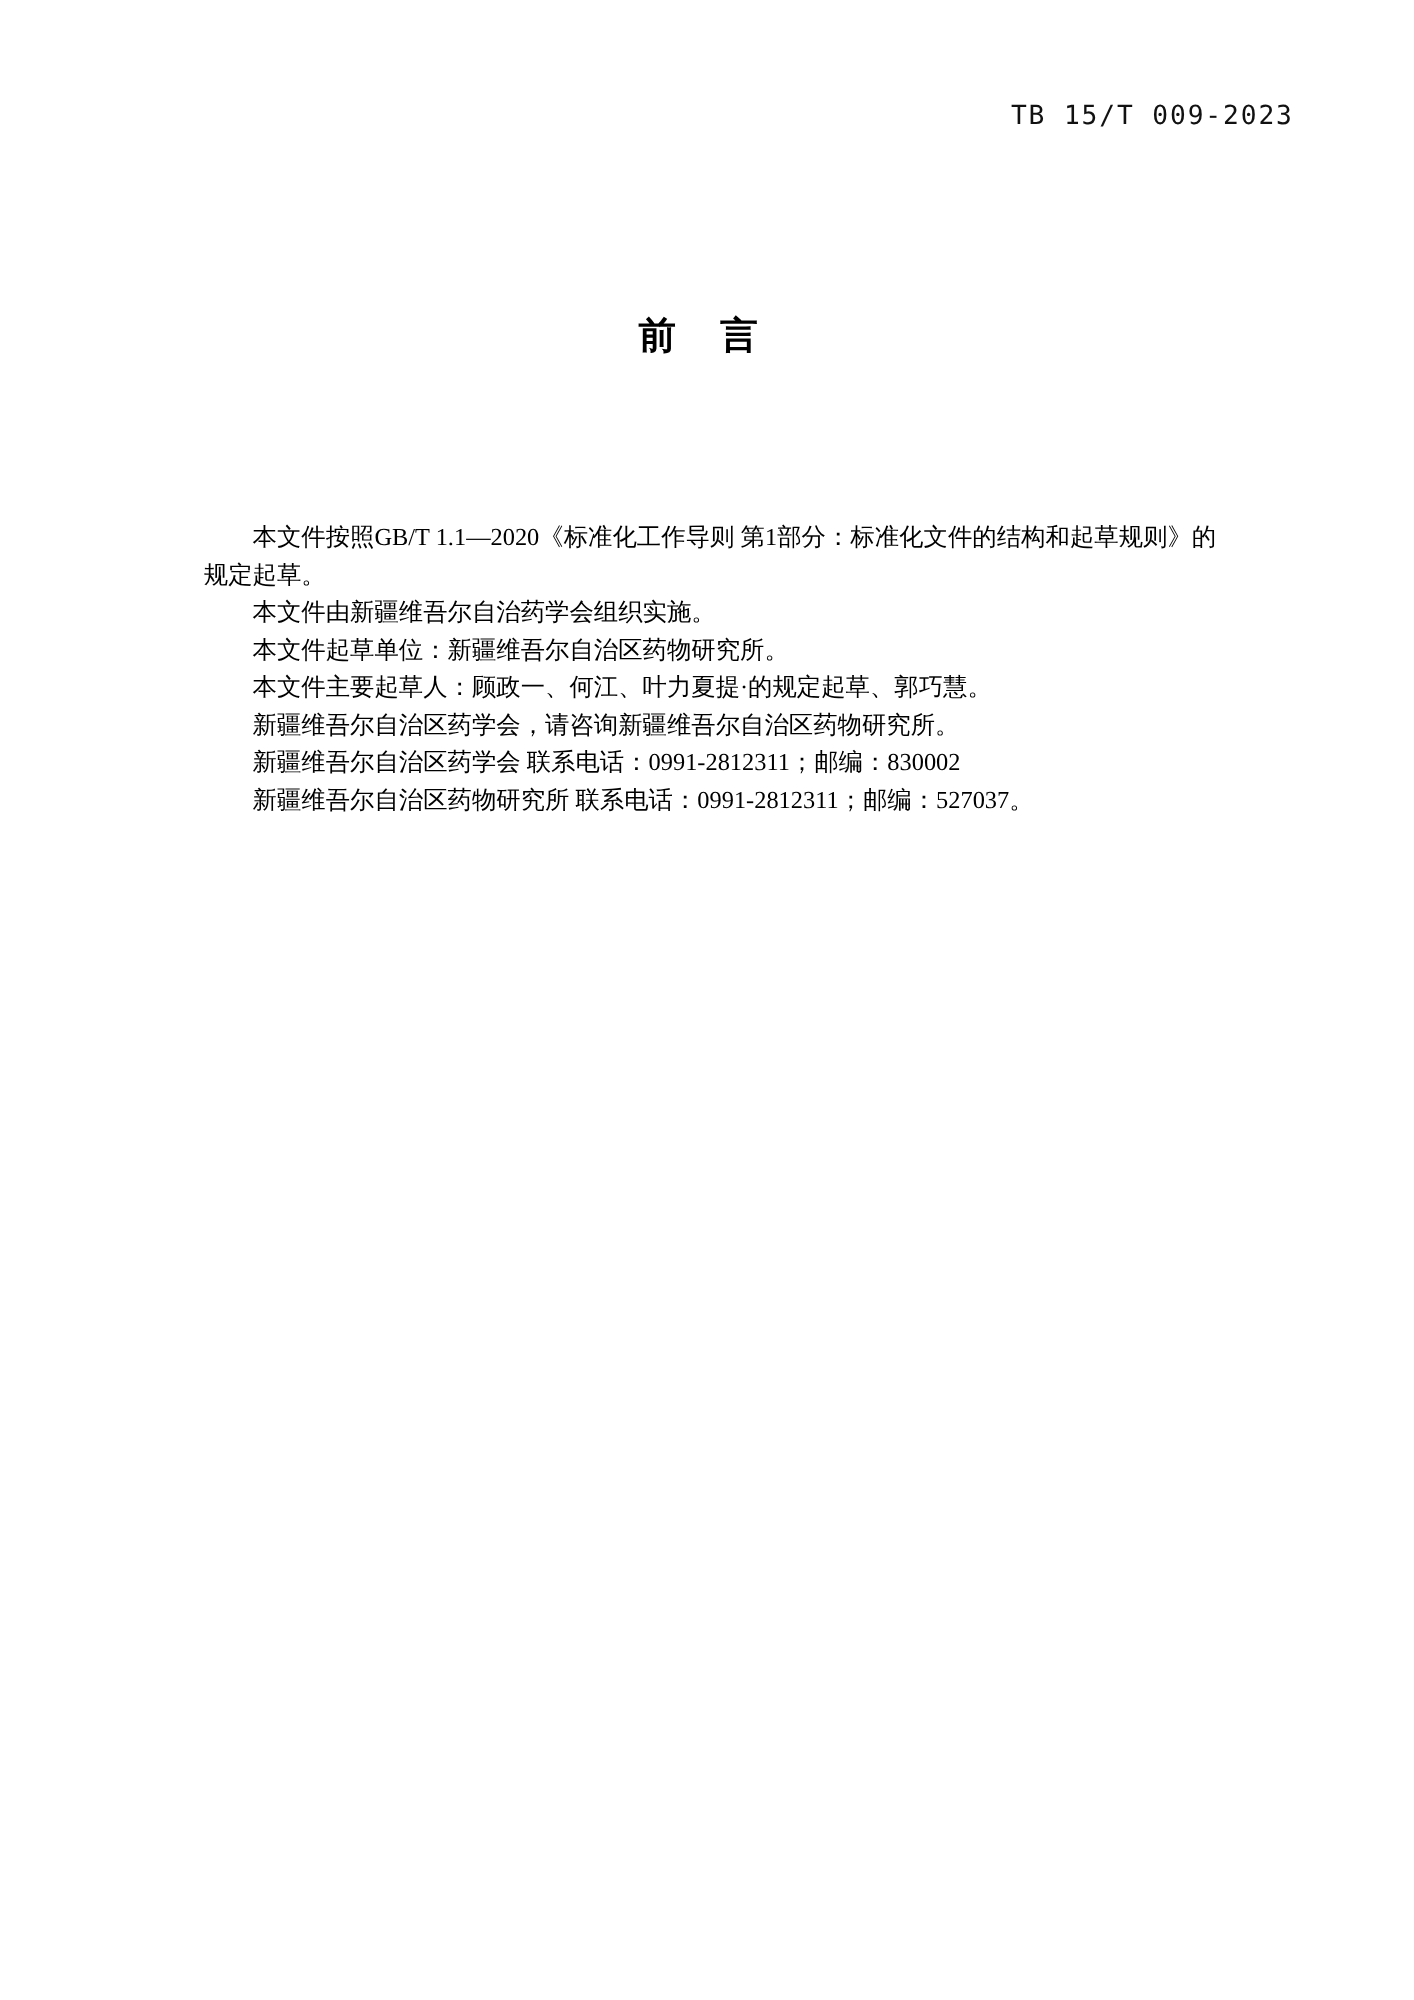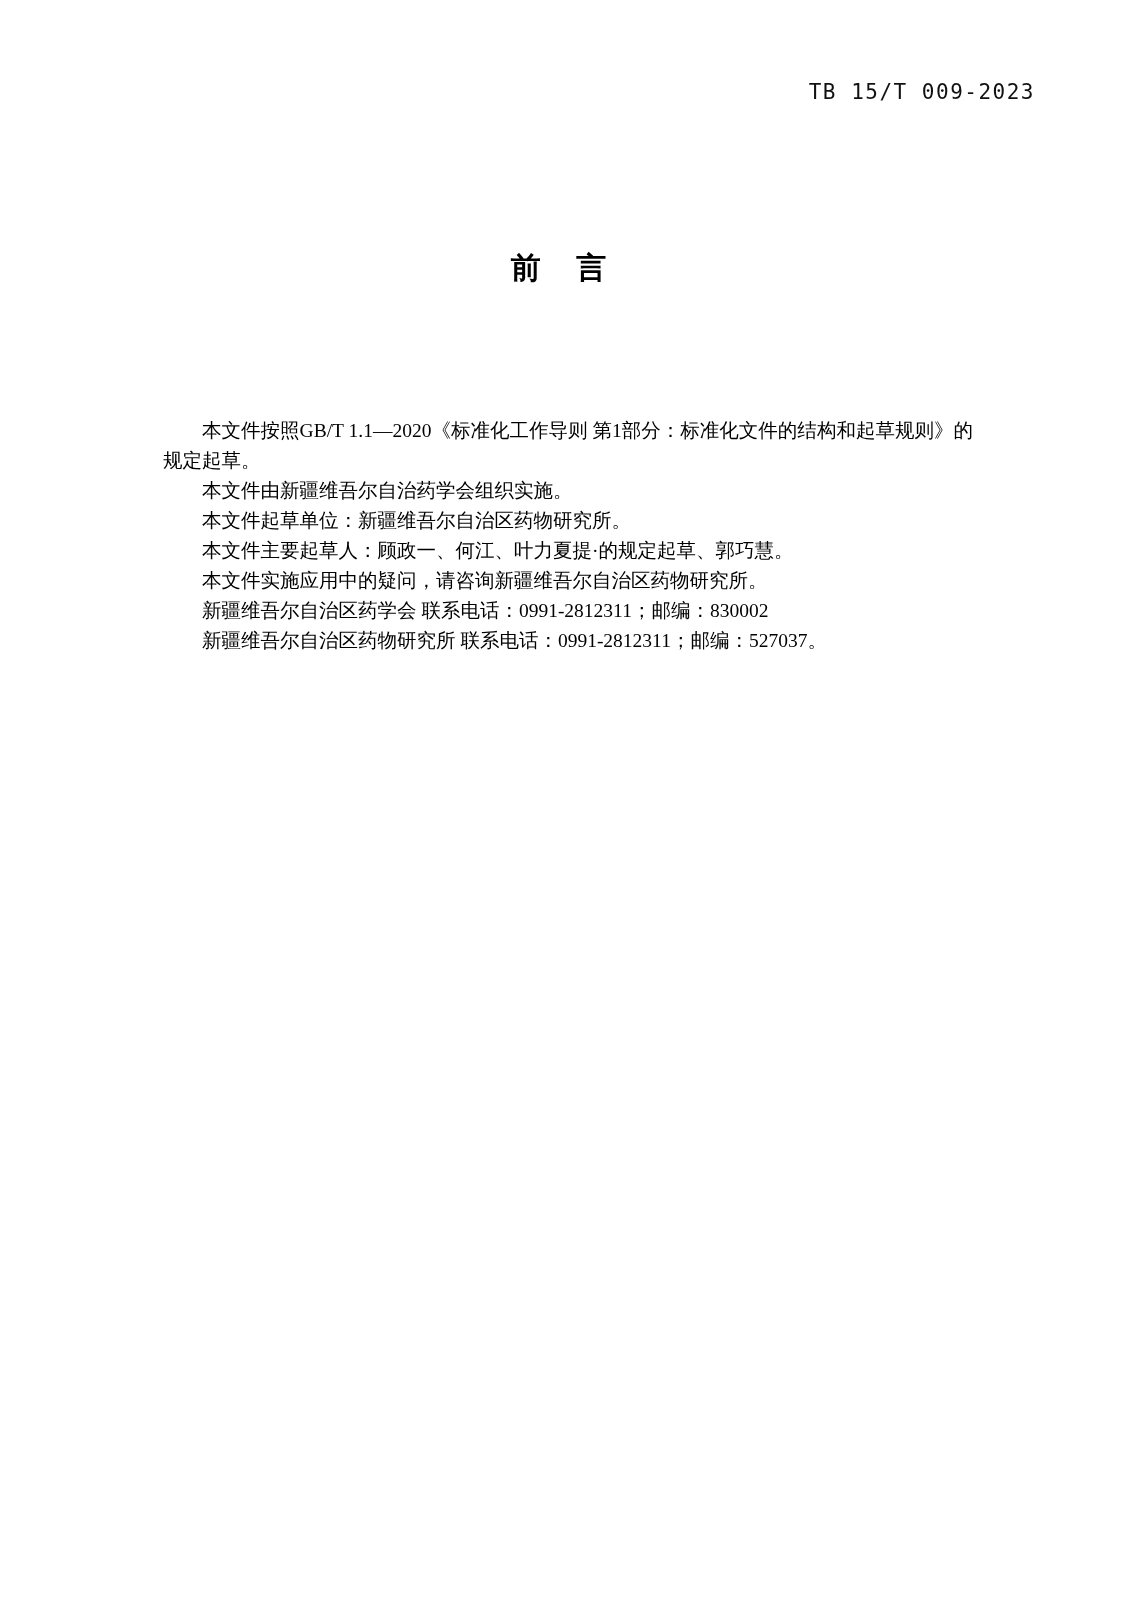--- a/index.html
+++ b/index.html
@@ -68,18 +68,18 @@
 
   <div class="header-code">TB 15/T 009-2023</div>
 
   <div class="doc-title">前 言</div>
 
   <div class="body-block">
     <p class="para">本文件按照GB/T 1.1—2020《标准化工作导则  第1部分：标准化文件的结构和起草规则》的规定起草。</p>
     <p class="para">本文件由新疆维吾尔自治药学会组织实施。</p>
     <p class="para">本文件起草单位：新疆维吾尔自治区药物研究所。</p>
     <p class="para">本文件主要起草人：顾政一、何江、叶力夏提·的规定起草、郭巧慧。</p>
-    <p class="para">本文件实施应用中的疑问，请咨询新疆维吾尔自治区药物研究所。</p>
+    <p class="para">新疆维吾尔自治区药学会，请咨询新疆维吾尔自治区药物研究所。</p>
     <p class="para">新疆维吾尔自治区药学会 联系电话：0991-2812311；邮编：830002</p>
     <p class="para">新疆维吾尔自治区药物研究所 联系电话：0991-2812311；邮编：527037。</p>
   </div>
 
 </div>
 
 </body></html>

